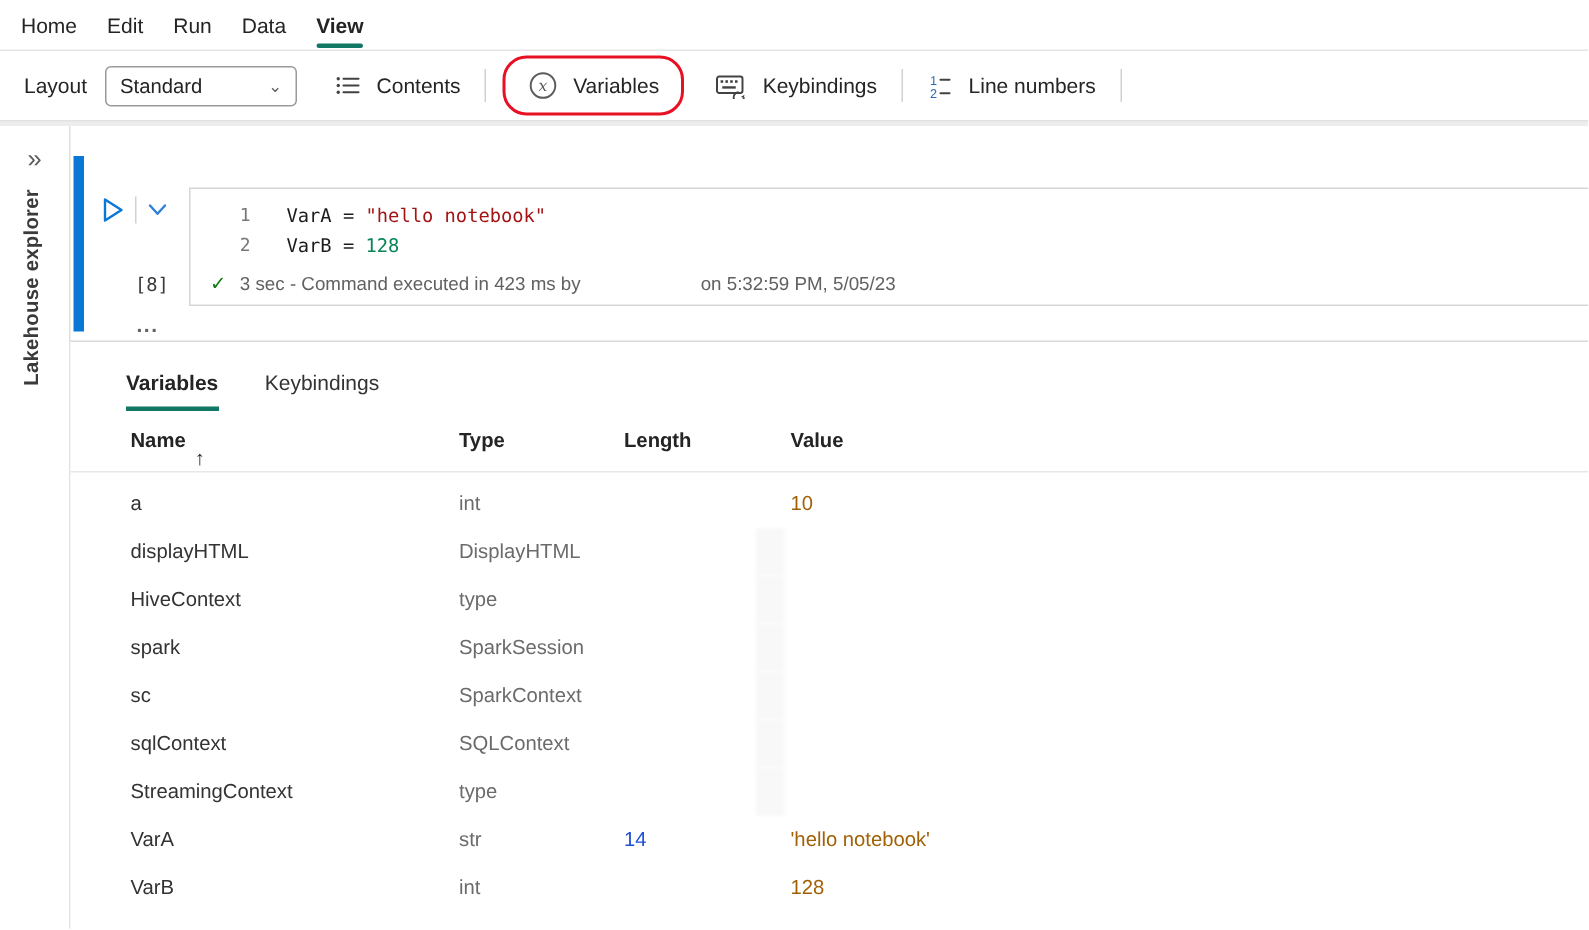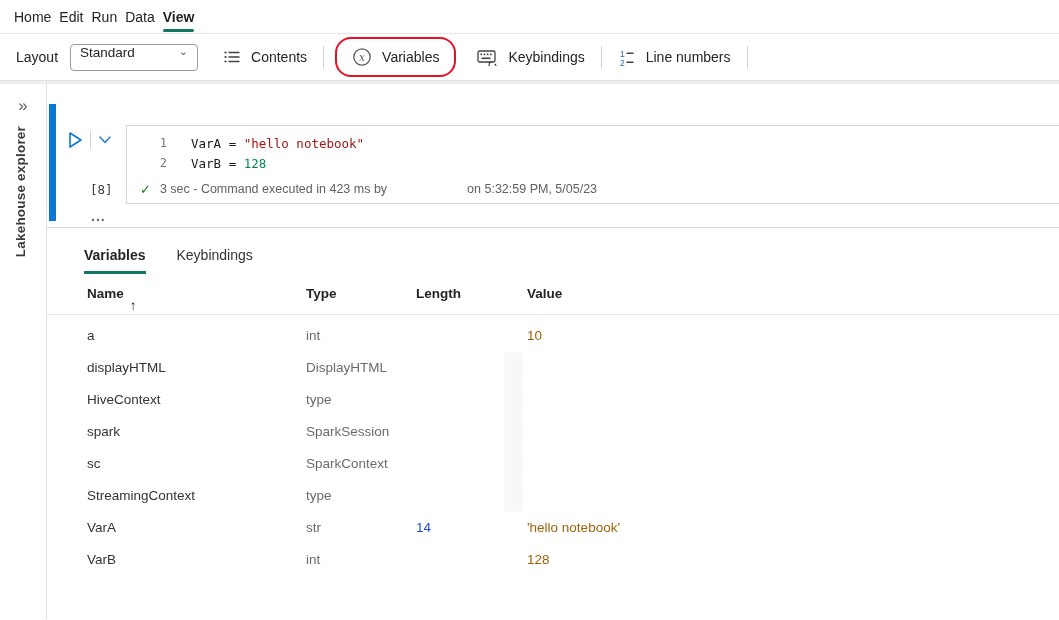--- a/index.html
+++ b/index.html
@@ -1,33 +1,33 @@
 <!DOCTYPE html>
 <html><head>
 <meta charset="utf-8">
 <style>
   * { margin:0; padding:0; box-sizing:border-box; }
   html,body { background:#fff; }
   body { font-family:"Liberation Sans","DejaVu Sans",sans-serif; color:#242424; }
   #app { position:relative; width:1059px; height:620px; background:#fff; overflow:hidden; }
 
   
-  .menubar { height:34px; display:flex; align-items:center; padding-left:14px; gap:8px;
+  .menubar { height:34px; display:flex; align-items:center; padding-left:14px; gap:20px;
              border-bottom:1px solid #e5e5e5; background:#fff; }
   .menu-item { font-size:14px; color:#242424; position:relative; height:34px;
                display:flex; align-items:center; cursor:pointer; }
   .menu-item.active { font-weight:700; }
   .menu-item.active::after { content:""; position:absolute; left:0; right:0; bottom:2px;
                height:2.5px; background:var(--teal); border-radius:2px; }
 
   
   .toolbar { height:46px; display:flex; align-items:center; padding-left:16px; background:#fff; }
   .tb-label { font-size:14px; margin-right:12px; }
   .dropdown { width:128px; height:27px; border:1px solid #999; border-radius:4px;
-              display:flex; align-items:flex-start; justify-content:space-between;
+              display:flex; align-items:center; justify-content:space-between;
               padding:0 9px; font-size:13.5px; color:#242424; background:#fff; cursor:pointer; }
   .dd-chev { color:#616161; font-size:11px; }
   .tb-btn { display:flex; align-items:center; gap:10px; padding:0 11px; height:34px;
             font-size:14px; color:#242424; border-radius:4px; cursor:pointer; white-space:nowrap; }
   .tb-btn .ico { display:flex; align-items:center; }
   .tb-sep { width:1px; height:22px; background:#d1d1d1; margin:0 5px; }
   .red-oval { border:2.5px solid var(--red); border-radius:16px; padding:1px 4px;
               margin:0 6px; display:flex; align-items:center; }
   .hband { height:4px; background:#ededed; border-top:1px solid #e2e2e2; }
 
@@ -254,20 +254,27 @@
             </div>
             <div class="trow">
               <div class="redact-block"></div>
               <span class="c0">sc</span>
               <span class="c1">SparkContext</span>
               <span class="c2"></span>
               <span class="c3"></span>
             </div>
             <div class="trow">
               <div class="redact-block"></div>
+              <span class="c0">sqlContext</span>
+              <span class="c1">SQLContext</span>
+              <span class="c2"></span>
+              <span class="c3"></span>
+            </div>
+            <div class="trow">
+              <div class="redact-block"></div>
               <span class="c0">StreamingContext</span>
               <span class="c1">type</span>
               <span class="c2"></span>
               <span class="c3"></span>
             </div>
             <div class="trow">
               <span class="c0">VarA</span>
               <span class="c1">str</span>
               <span class="c2">14</span>
               <span class="c3">'hello notebook'</span>

